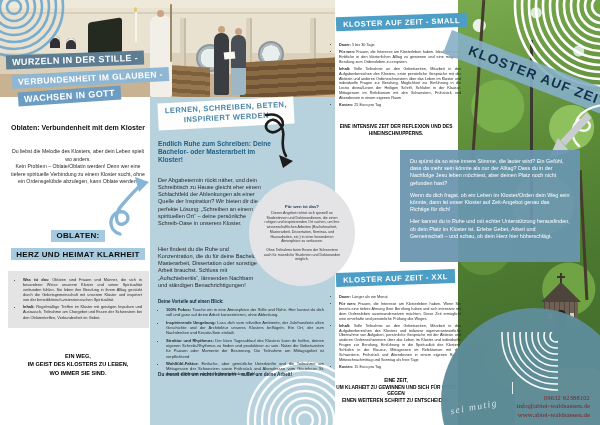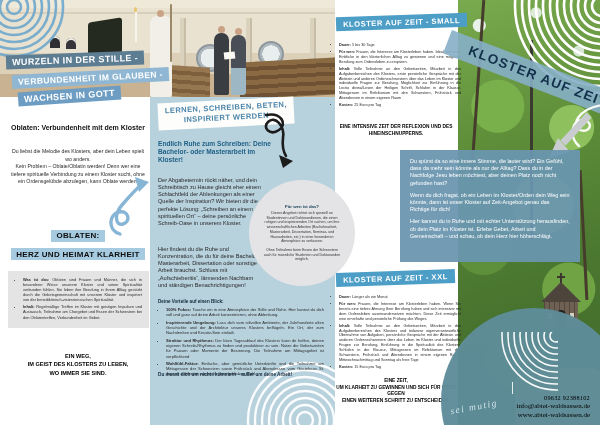--- a/index.html
+++ b/index.html
@@ -101,21 +101,21 @@
   .chapel .cross-h{position:absolute;left:16px;top:-6px;width:8px;height:2px;background:#3c362e;}
   .cover-banner{left:452px;top:30px;width:178px;background:rgba(134,175,198,.9);color:#13304a;
     font-weight:bold;font-size:13.5px;letter-spacing:1.2px;text-align:center;padding:5px 8px;
     transform:rotate(21deg);transform-origin:left top;z-index:4;white-space:nowrap;}
   .cta-circle{left:441px;top:308px;width:186px;height:186px;border-radius:50%;
     background:rgba(94,140,153,.97);z-index:6;}
   .serif{font-family:"Liberation Serif",serif;}
   .cta-text{left:448px;top:348px;width:70px;color:#fff;font-size:9.5px;line-height:1.32;z-index:7;}
   .cta-l2{padding-left:6px;}
   .cta-l3{padding-left:30px;font-style:italic;}
-  .cta-contact{left:498px;top:394px;width:92px;text-align:right;color:#000000;z-index:7;line-height:1.3;}
+  .cta-contact{left:498px;top:394px;width:92px;text-align:right;color:#7f1d1d;z-index:7;line-height:1.3;}
   .cta-phone{font-size:6.2px;letter-spacing:.3px;}
   .cta-mail,.cta-web{font-size:7px;}
   .cta-sep{left:512px;top:382px;width:1px;height:12px;background:rgba(255,255,255,.85);z-index:7;}
   .cta-script{left:450px;top:402px;color:#cfe3ea;font-size:9.5px;font-style:italic;
     letter-spacing:1.5px;transform:rotate(-10deg);z-index:7;}
   .z2{z-index:2;} .z3{z-index:3;}
 </style>
 </head>
 <body>
 

